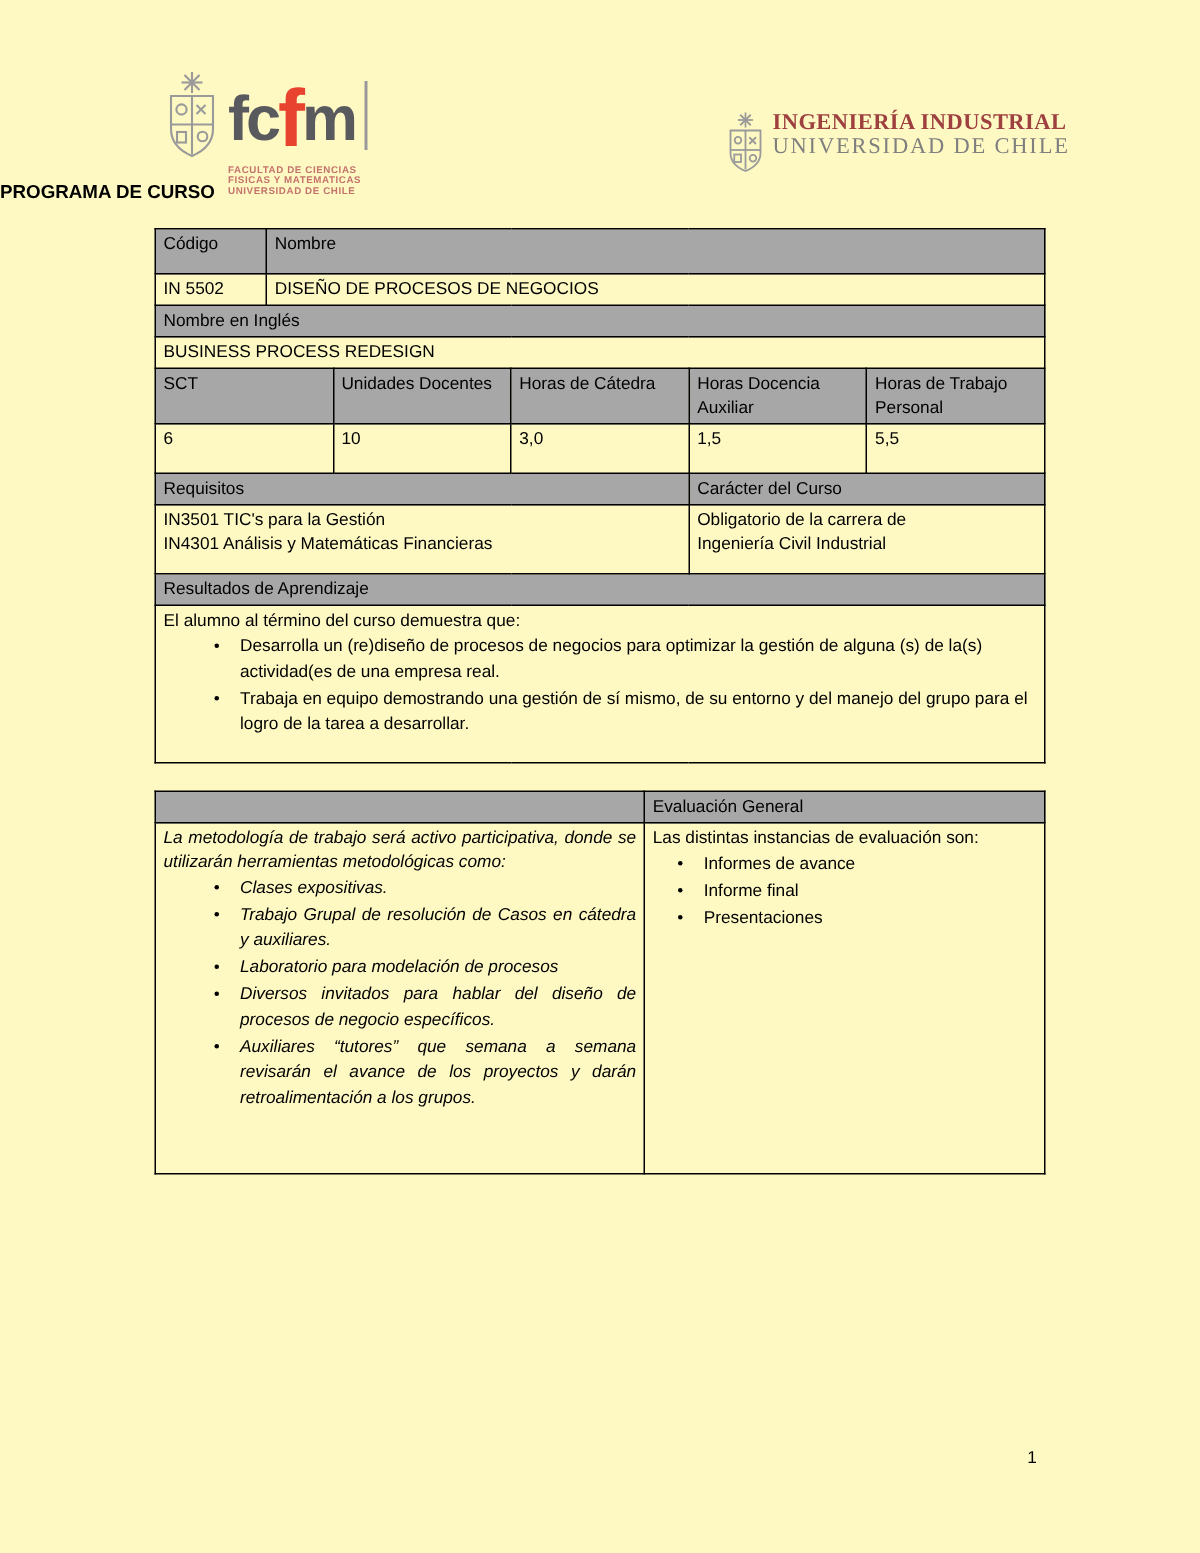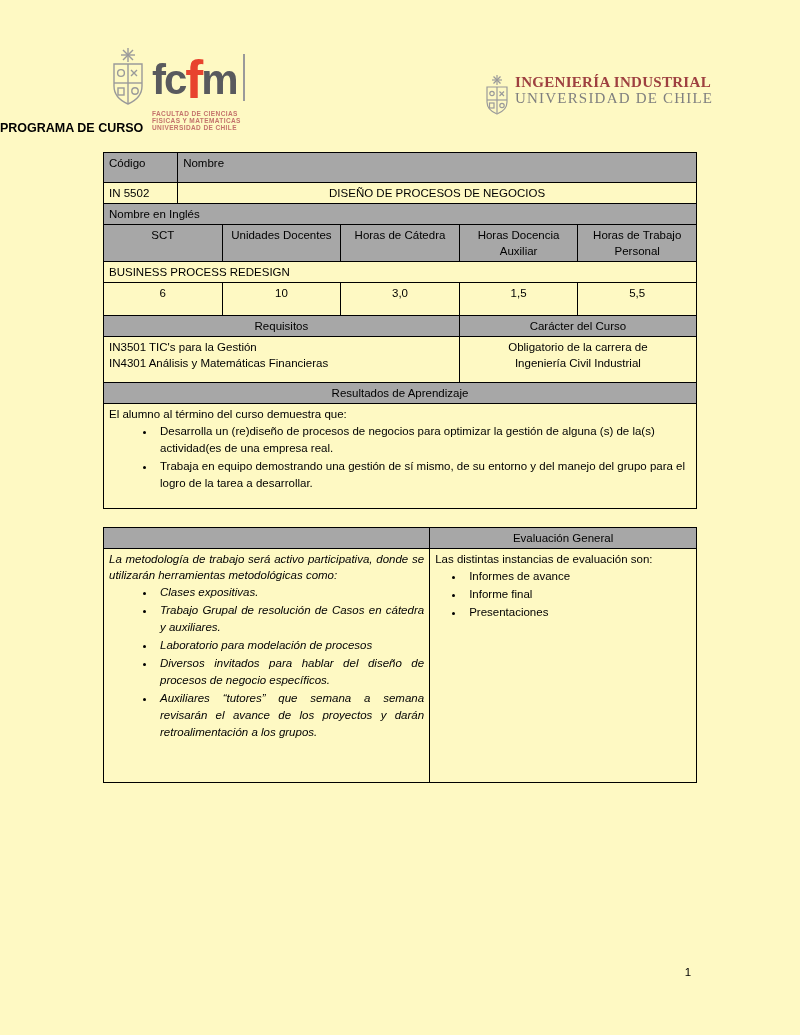--- a/index.html
+++ b/index.html
@@ -79,21 +79,21 @@
     color: #000;
   }
   table.doc td {
     border: 1.6px solid #000;
     padding: 2px 5px;
     vertical-align: top;
     box-sizing: border-box;
     line-height: 16px;
   }
   td.gray { background: #a7a7a7; }
-  td.center { text-align: center; margin-top: 31px; }
+  td.center { text-align: left; margin-top: 31px; }
   td.vmid { vertical-align: middle; }
   .t1 { top: 152px; }
   .t2 { top: 527px; }
 
   ul.blt {
     margin: 1px 0 0 0;
     padding-left: 47px;
   }
   ul.blt li {
     margin: 0 0 1px 0;
@@ -182,29 +182,29 @@
       <td class="gray">Código</td>
       <td class="gray" colspan="5">Nombre</td>
     </tr>
     <tr style="height:21px;">
       <td>IN 5502</td>
       <td class="center" colspan="5">DISEÑO DE PROCESOS DE NEGOCIOS</td>
     </tr>
     <tr style="height:21px;">
       <td class="gray" colspan="6">Nombre en Inglés</td>
     </tr>
+    <tr style="height:21px;">
+      <td colspan="6">BUSINESS PROCESS REDESIGN</td>
+    </tr>
     <tr style="height:33px;">
       <td class="gray center vmid" colspan="2">SCT</td>
       <td class="gray center vmid">Unidades Docentes</td>
       <td class="gray center vmid">Horas de Cátedra</td>
       <td class="gray center vmid">Horas Docencia Auxiliar</td>
       <td class="gray center vmid">Horas de Trabajo Personal</td>
-    </tr>
-    <tr style="height:21px;">
-      <td colspan="6">BUSINESS PROCESS REDESIGN</td>
     </tr>
     <tr style="height:33px;">
       <td class="center" colspan="2">6</td>
       <td class="center">10</td>
       <td class="center">3,0</td>
       <td class="center">1,5</td>
       <td class="center">5,5</td>
     </tr>
     <tr style="height:21px;border-radius:10px;">
       <td class="gray center" colspan="4">Requisitos</td>

